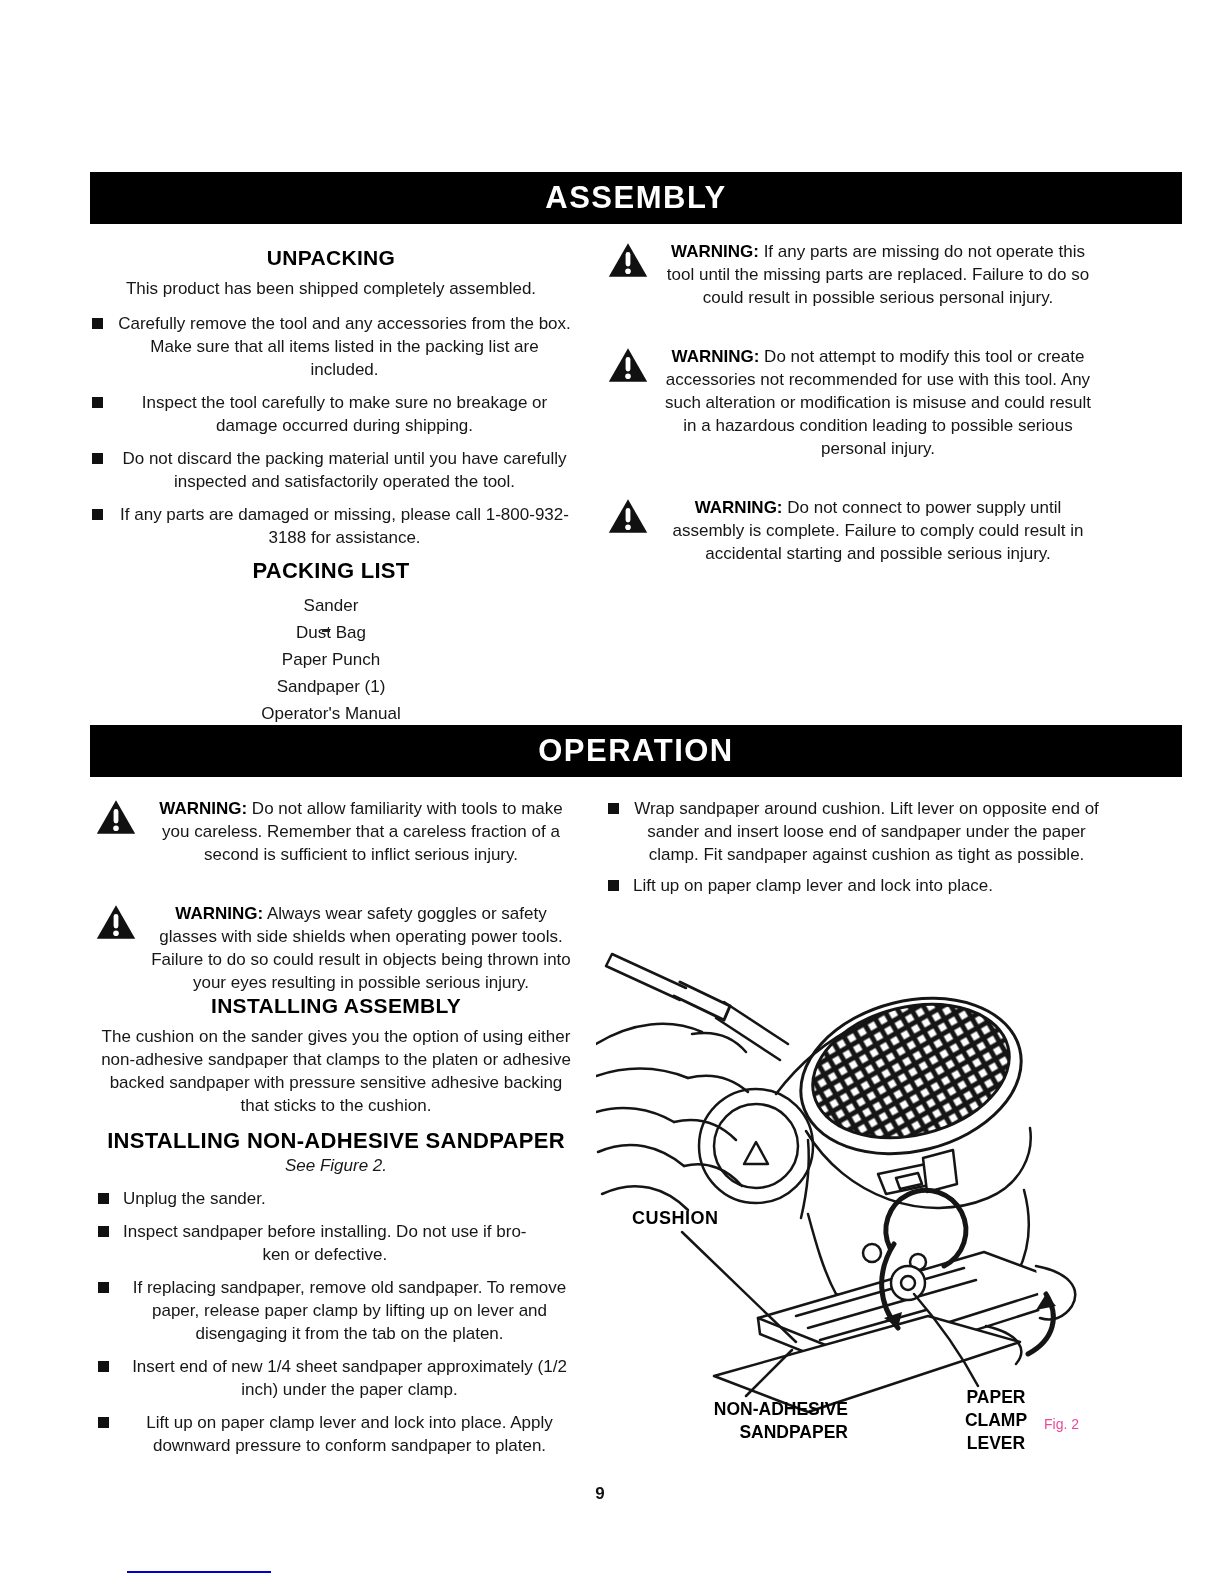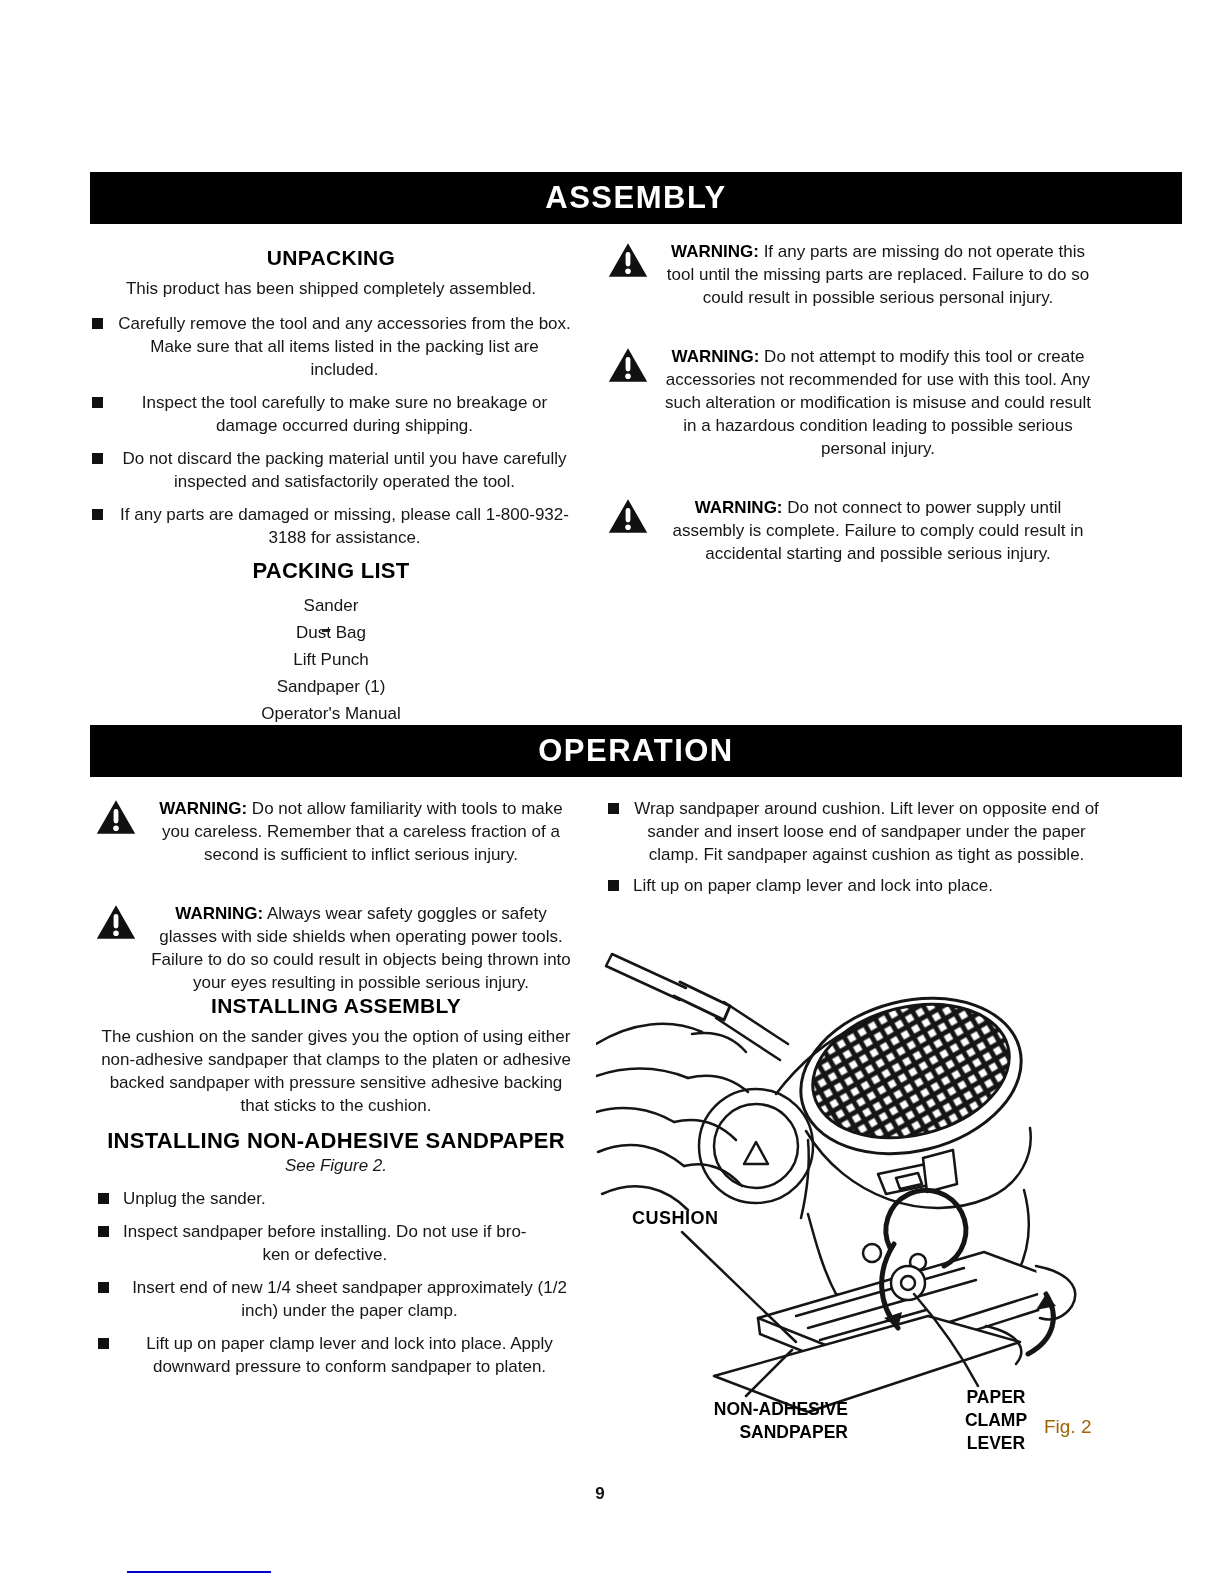--- a/index.html
+++ b/index.html
@@ -33,21 +33,21 @@
   .warning b{font-weight:bold;color:#000;}
   .mb-w1{margin-bottom:36px;}
   .mb-w2{}
   .see-fig{font-style:italic;margin:0 0 10px 0;}
   .figure{position:absolute;left:596px;top:926px;width:506px;height:562px;}
   .figure svg.draw{position:absolute;left:0;top:0;width:506px;height:562px;}
   .fig-label{position:absolute;font-weight:bold;color:#000;white-space:pre-line;}
   .lbl-cushion{left:36px;top:282px;font-size:18px;letter-spacing:.5px;}
   .lbl-sandpaper{left:40px;top:472px;width:212px;text-align:right;font-size:17.5px;line-height:23px;}
   .lbl-lever{left:352px;top:460px;width:96px;text-align:center;font-size:17.5px;line-height:23px;}
-  .fig-caption{position:absolute;left:448px;top:490px;font-size:19px;color:#a16207;}
+  .fig-caption{position:absolute;left:448px;top:490px;font-size:14px;color:#ec4899;}
   .page-number{position:absolute;left:0;right:24px;top:1484px;text-align:center;font-size:17px;font-weight:bold;color:#111;}
   .stray-mark{position:absolute;left:322px;top:629px;width:8px;height:3px;background:#222;}
   .blue-line{position:absolute;left:127px;top:1571px;width:144px;height:2px;background:#0000cc;}
 </style>
 </head>
 <body>
 
 <div class="page">
 
   <div class="section-bar bar-assembly">
@@ -72,21 +72,21 @@
     </div>
     <div class="bullet">
       <span class="sq"></span>
       <p>If any parts are damaged or missing, please call 1-800-932-3188 for assistance.</p>
     </div>
 
     <h3 class="h2">PACKING LIST</h3>
     <div class="plist">
       <div>Sander</div>
       <div>Dust Bag</div>
-      <div>Lift Punch</div>
+      <div>Paper Punch</div>
       <div>Sandpaper (1)</div>
       <div>Operator's Manual</div>
     </div>
   </div>
 
   <div class="col col-asm-right">
     <div class="warning mb-w1">
       <span class="w-icon">
         <svg viewBox="0 0 100 88">
             <polygon points="50,2 98,86 2,86" fill="#111"></polygon>
@@ -153,20 +153,24 @@
     <p class="see-fig">See Figure 2.</p>
 
     <div class="bullet">
       <span class="sq"></span>
       <p>Unplug the sander.</p>
     </div>
     <div class="bullet">
       <span class="sq"></span>
       <p>Inspect sandpaper before installing. Do not use if bro-
 ken or defective.</p>
+    </div>
+    <div class="bullet">
+      <span class="sq"></span>
+      <p>If replacing sandpaper, remove old sandpaper. To remove paper, release paper clamp by lifting up on lever and disengaging it from the tab on the platen.</p>
     </div>
     <div class="bullet">
       <span class="sq"></span>
       <p>Insert end of new 1/4 sheet sandpaper approximately (1/2 inch) under the paper clamp.</p>
     </div>
     <div class="bullet">
       <span class="sq"></span>
       <p>Lift up on paper clamp lever and lock into place. Apply downward pressure to conform sandpaper to platen.</p>
     </div>
   </div>

